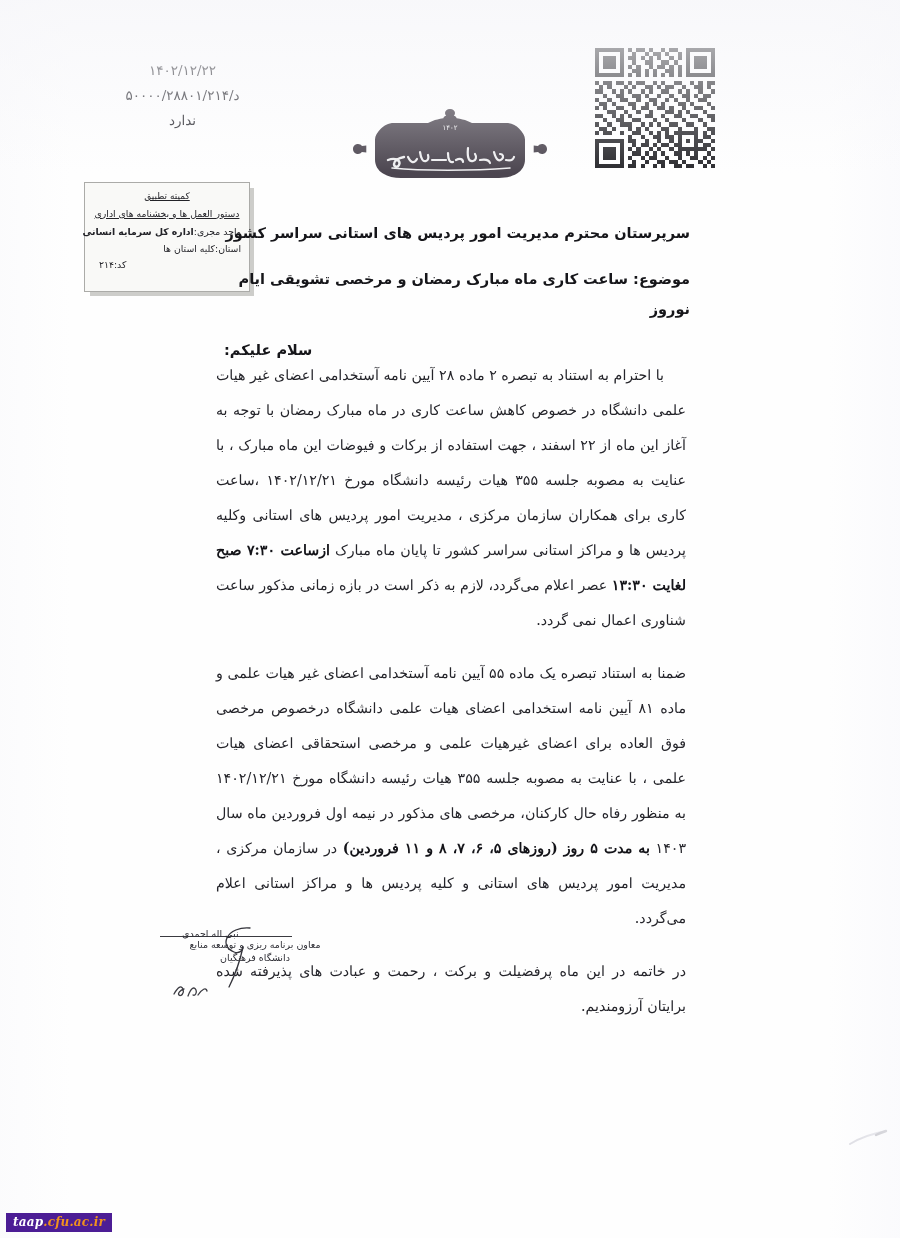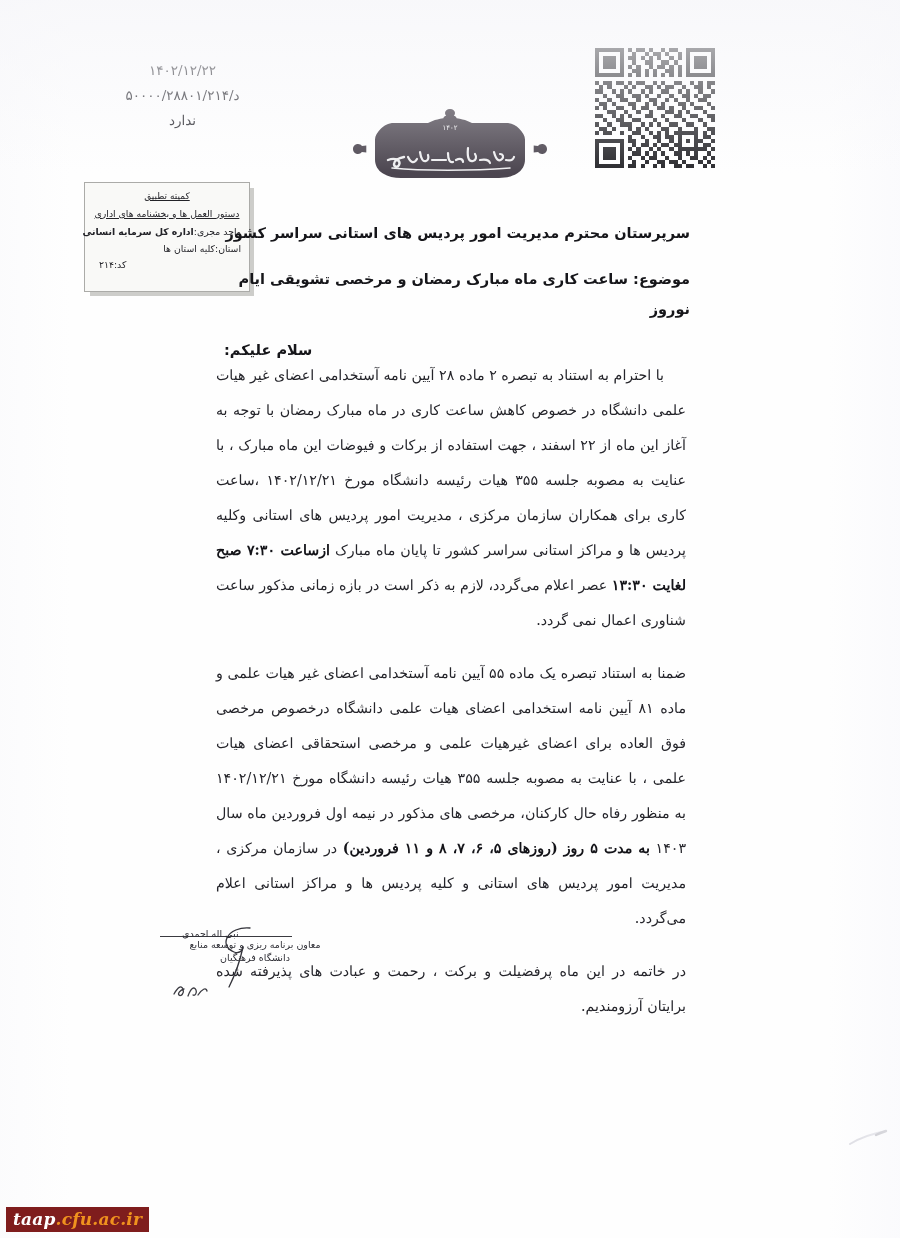--- a/index.html
+++ b/index.html
@@ -211,26 +211,26 @@
     height: 20px;
     opacity: .55;
   }
   .artifact svg { width: 100%; height: 100%; display: block; }
 
   
   .footer-url {
     position: absolute;
     bottom: 6px;
     left: 6px;
-    background: #7f1d1d;
+    background: #4c1d95;
     padding: 2px 7px 3px 7px;
     font-family: "DejaVu Serif", "Liberation Serif", serif;
     font-style: italic;
     font-weight: bold;
-    font-size: 17px;
+    font-size: 12px;
     letter-spacing: .2px;
     direction: ltr;
     z-index: 40;
   }
   .footer-url .u-a { color: #ffffff; }
   .footer-url .u-b { color: #f0921e; }
 </style>
 </head>
 <body>
 

